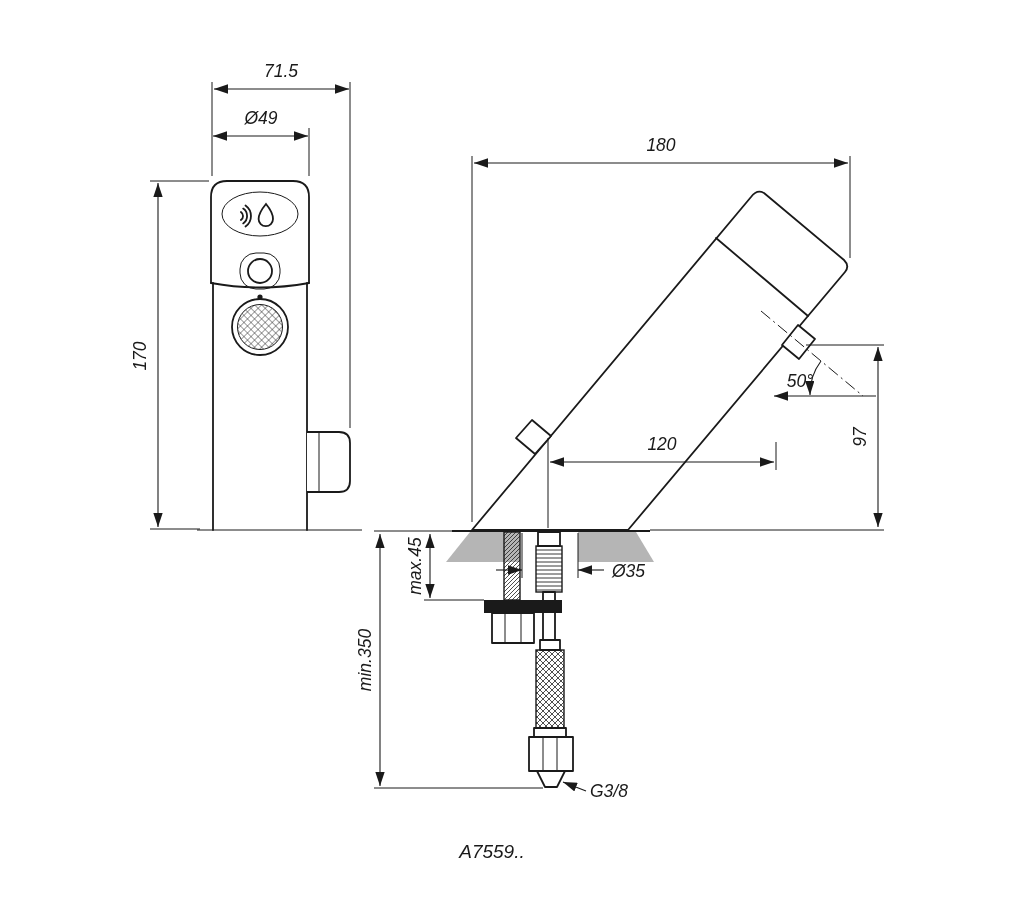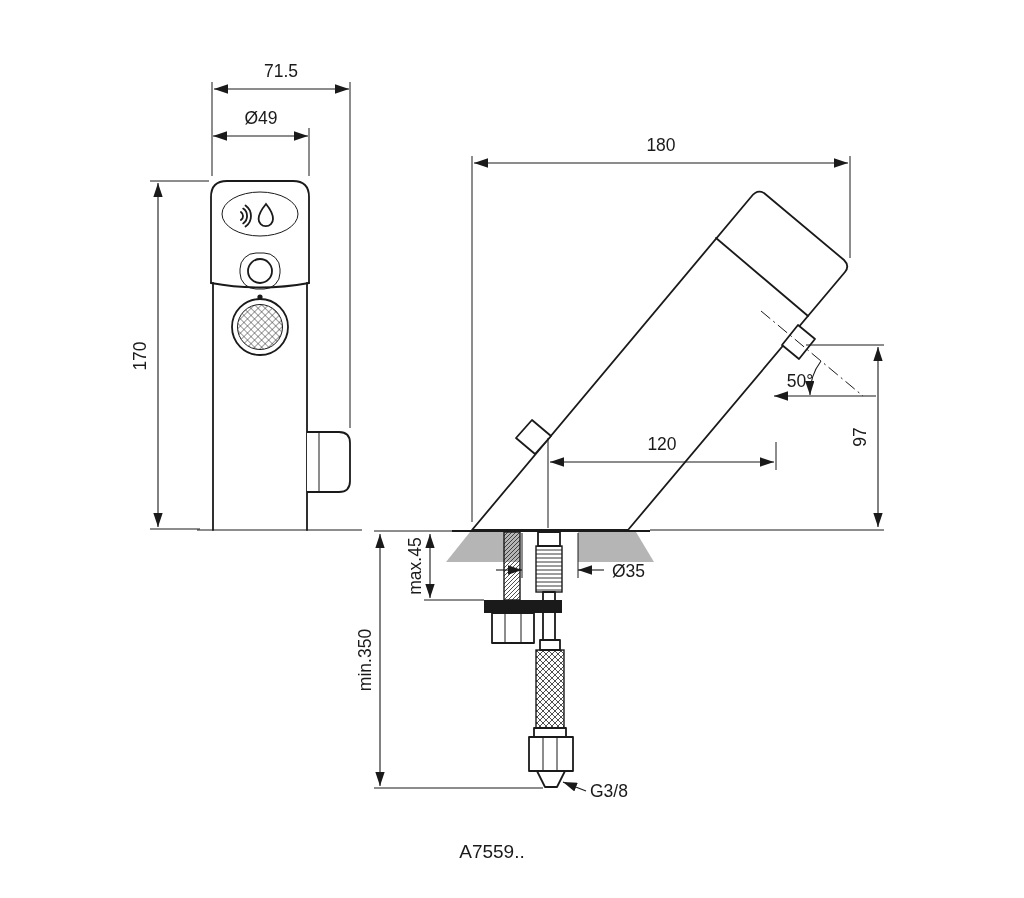--- a/index.html
+++ b/index.html
@@ -1,16 +1,16 @@
 <!DOCTYPE html>
 <html><head>
 <meta charset="utf-8">
 <style>
   html,body{margin:0;padding:0;background:#ffffff;}
-  .page{width:1024px;height:898px;position:relative;background:#fff;overflow:hidden;}
+  .page{width:1024px;height:898px;position:relative;background:#fff;overflow:hidden;font-style:italic;}
   svg{display:block;}
   .obj{stroke:#1a1a1a;stroke-width:1.8;fill:none;stroke-linecap:round;stroke-linejoin:round;}
   .objfill{stroke:#1a1a1a;stroke-width:1.8;fill:#ffffff;stroke-linejoin:round;}
   .thin{stroke:#1a1a1a;stroke-width:1;fill:none;}
   .dimline{stroke:#1a1a1a;stroke-width:1.1;fill:none;}
   .dimtxt{font-family:"Liberation Sans", sans-serif;font-size:17.5px;fill:#1a1a1a;}
   .parttxt{font-family:"Liberation Sans", sans-serif;font-size:19px;fill:#1a1a1a;}
   .centerline{stroke:#1a1a1a;stroke-width:1;fill:none;stroke-dasharray:12 4 2 4;}
   .bold{stroke:#1a1a1a;stroke-width:2.2;fill:none;}
   .deck{fill:#b5b5b5;stroke:none;}

